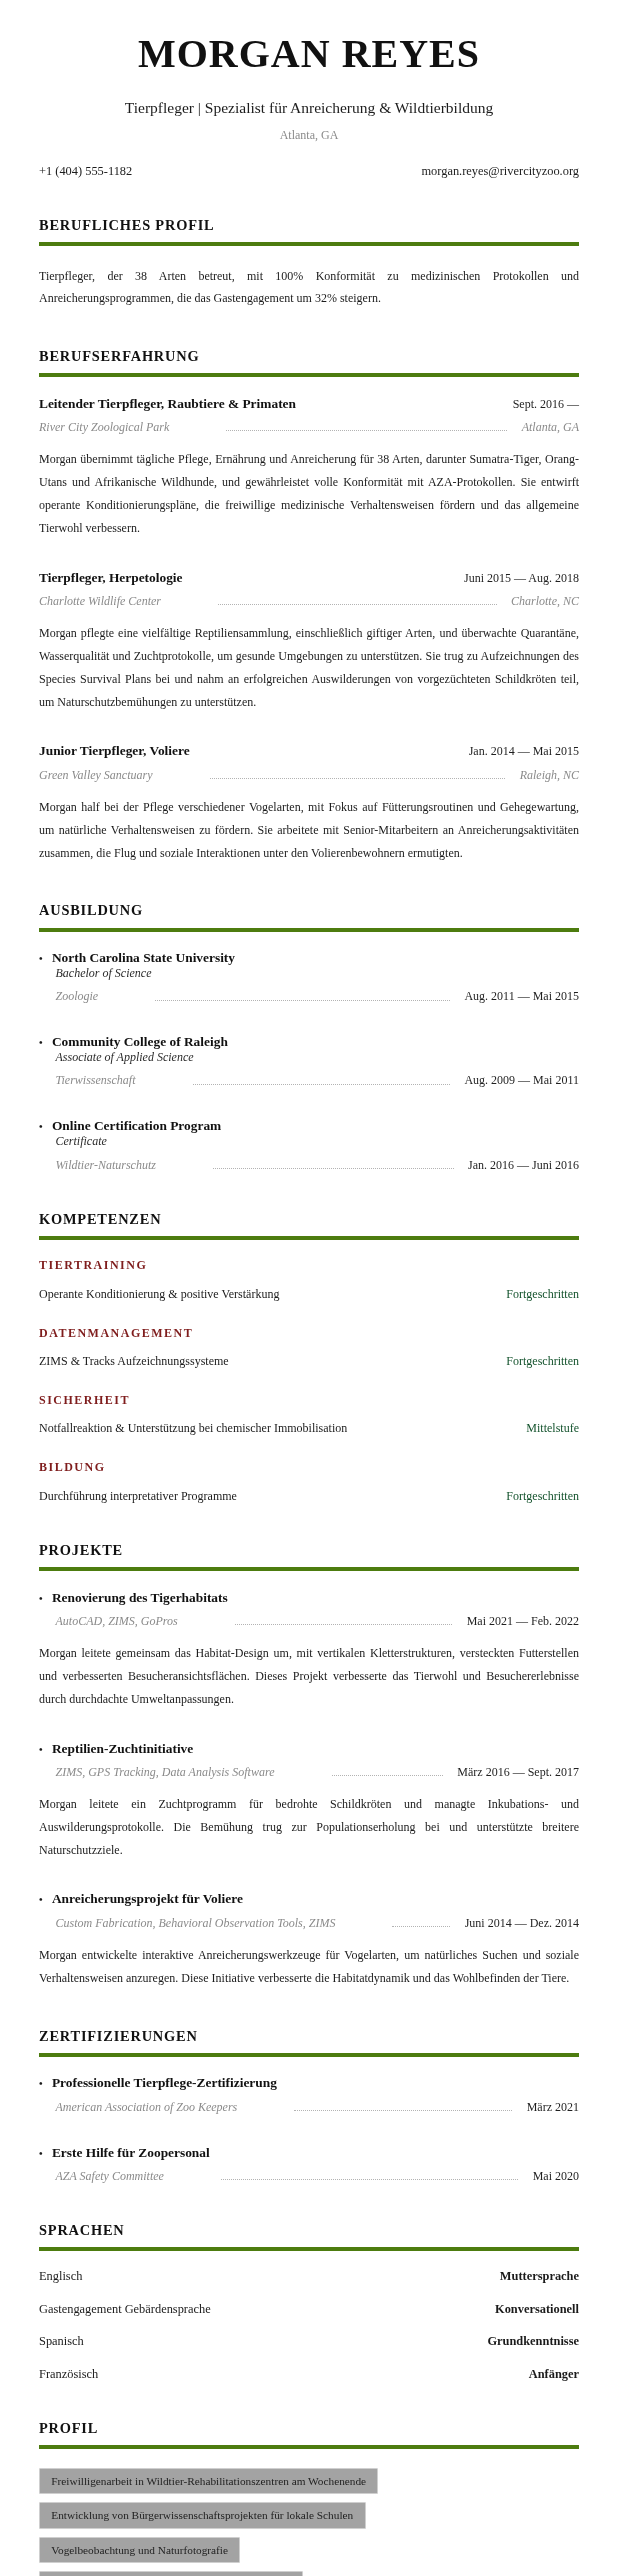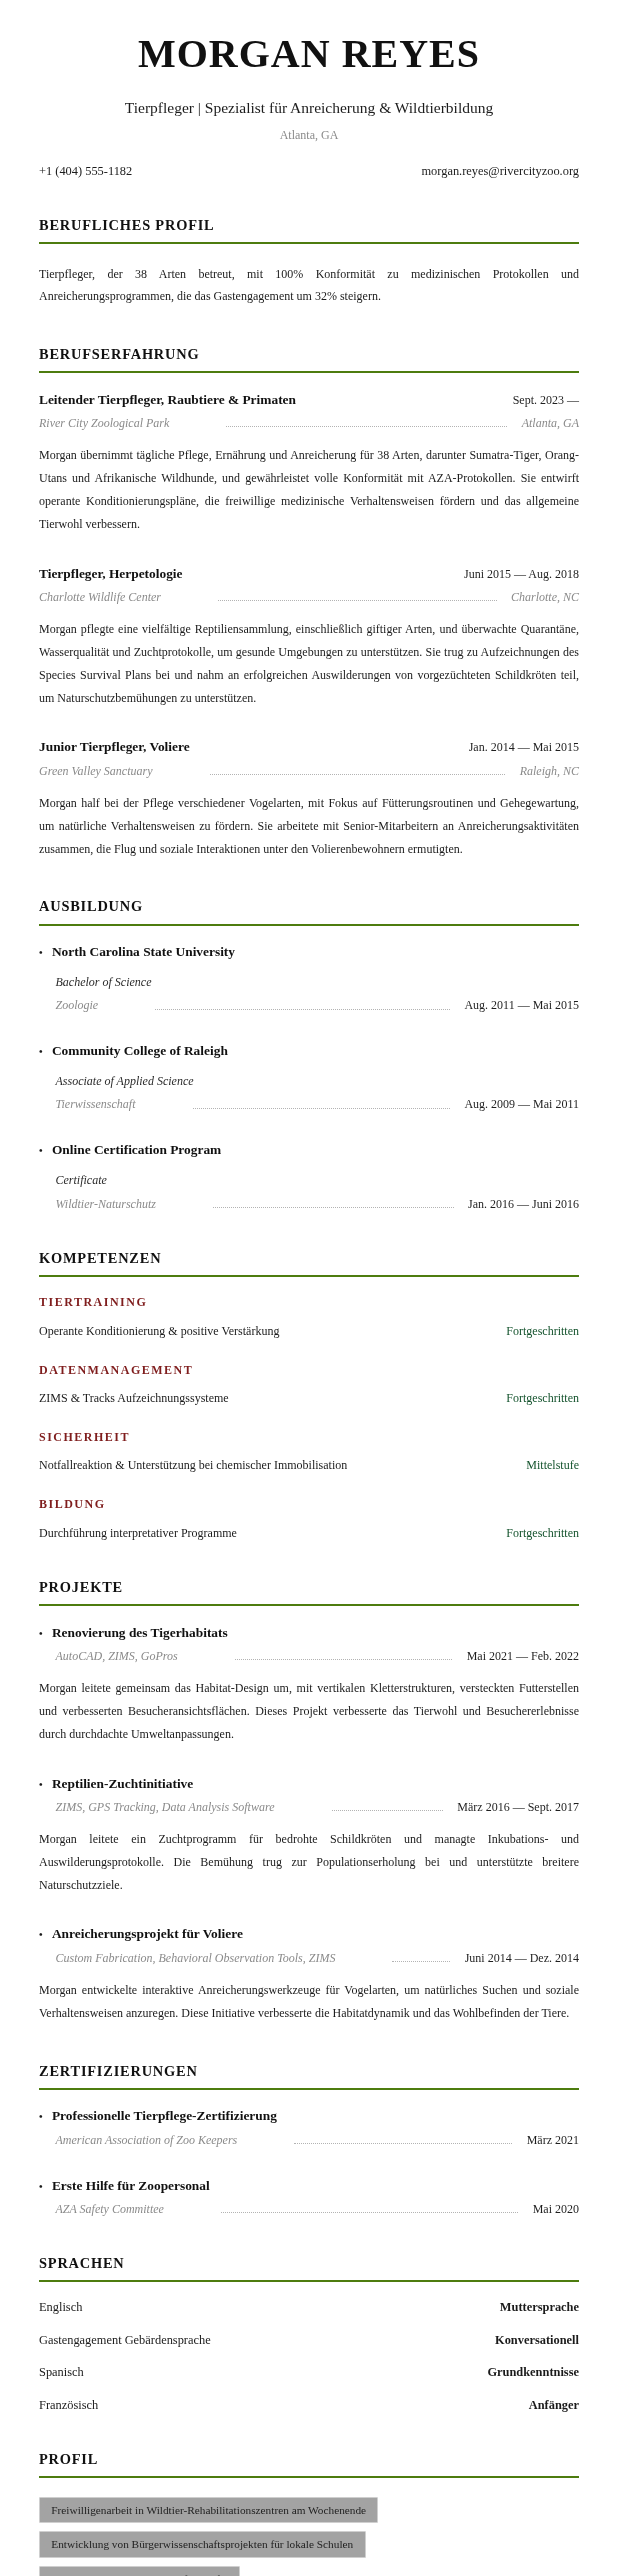--- a/index.html
+++ b/index.html
@@ -41,21 +41,21 @@
   }
 
   
   .section { margin-top: 38px; }
   .section-title {
     font-size: 14.4px;
     font-weight: 700;
     letter-spacing: 0.8px;
     color: #111;
     padding-bottom: 8.2px;
-    border-bottom: 2px solid #4d7c0f;
+    border-bottom: 4px solid #4d7c0f;
   }
   .section-body { margin-top: 18.5px; }
 
   p.body-text {
     margin: 13.4px 0 0 0;
     font-size: 12px;
     line-height: 1.9;
     text-align: justify;
     color: #1b1b1b;
   }
@@ -87,21 +87,21 @@
   .sub-row .muted { font-style: italic; color: #8a8a8a; }
   .sub-indent { padding-left: 16.5px; }
   .leader {
     flex: 1 1 auto;
     min-width: 46px;
     border-bottom: 1px dotted #b3b3b3;
     align-self: flex-end;
     margin: 0 14.4px 3.6px 57px;
     height: 0.5px;
   }
-  .degree-row { margin-top: 15px; font-size: 12px; }
+  .degree-row { margin-top: 0; font-size: 12px; }
 
   
   .skill-group { margin-top: 24px; }
   .skill-group:first-child { margin-top: 0; }
   .skill-category {
     font-size: 12px;
     font-weight: 700;
     letter-spacing: 1.5px;
     color: #7f1d1d;
   }
@@ -160,21 +160,21 @@
     </div>
   </div>
 
   <div class="section">
     <div class="section-title">BERUFSERFAHRUNG</div>
     <div class="section-body">
 
       <div class="item">
         <div class="item-head">
           <span class="item-title">Leitender Tierpfleger, Raubtiere &amp; Primaten</span>
-          <span class="item-date">Sept. 2023 —</span>
+          <span class="item-date">Sept. 2016 —</span>
         </div>
         <div class="sub-row">
           <span class="muted">River City Zoological Park</span>
           <span class="leader"></span>
           <span class="muted">Atlanta, GA</span>
         </div>
         <p class="body-text">Morgan übernimmt tägliche Pflege, Ernährung und Anreicherung für 38 Arten, darunter Sumatra-Tiger, Orang-Utans und Afrikanische Wildhunde, und gewährleistet volle Konformität mit AZA-Protokollen. Sie entwirft operante Konditionierungspläne, die freiwillige medizinische Verhaltensweisen fördern und das allgemeine Tierwohl verbessern.</p>
       </div>
 
       <div class="item">

